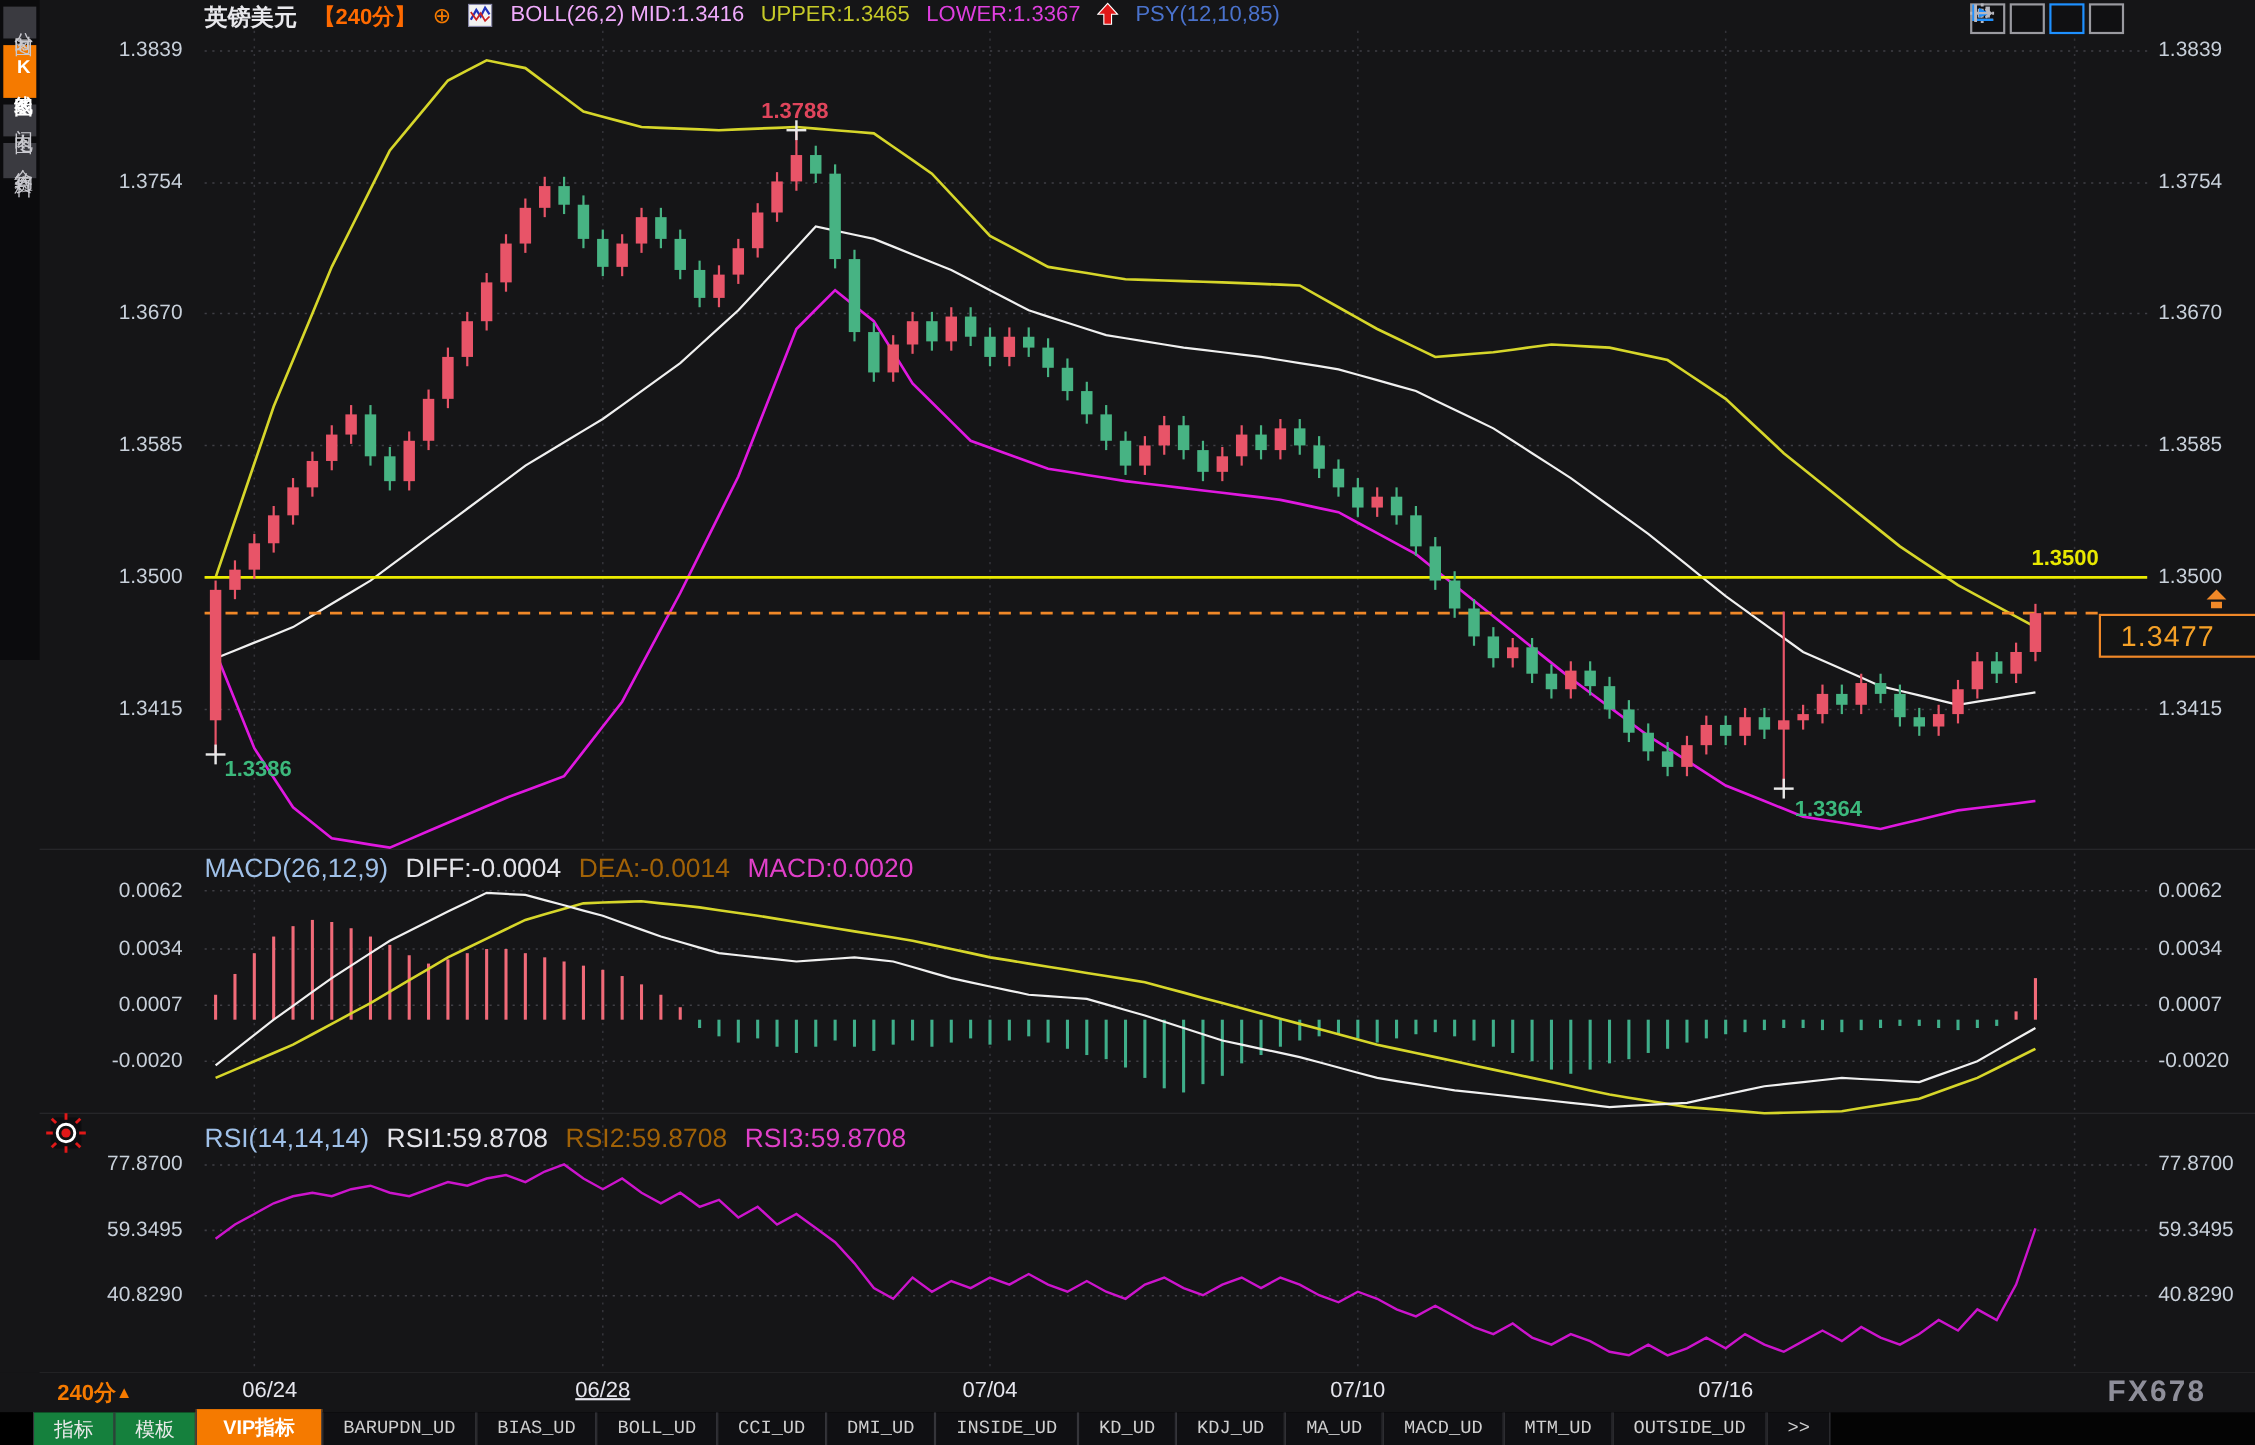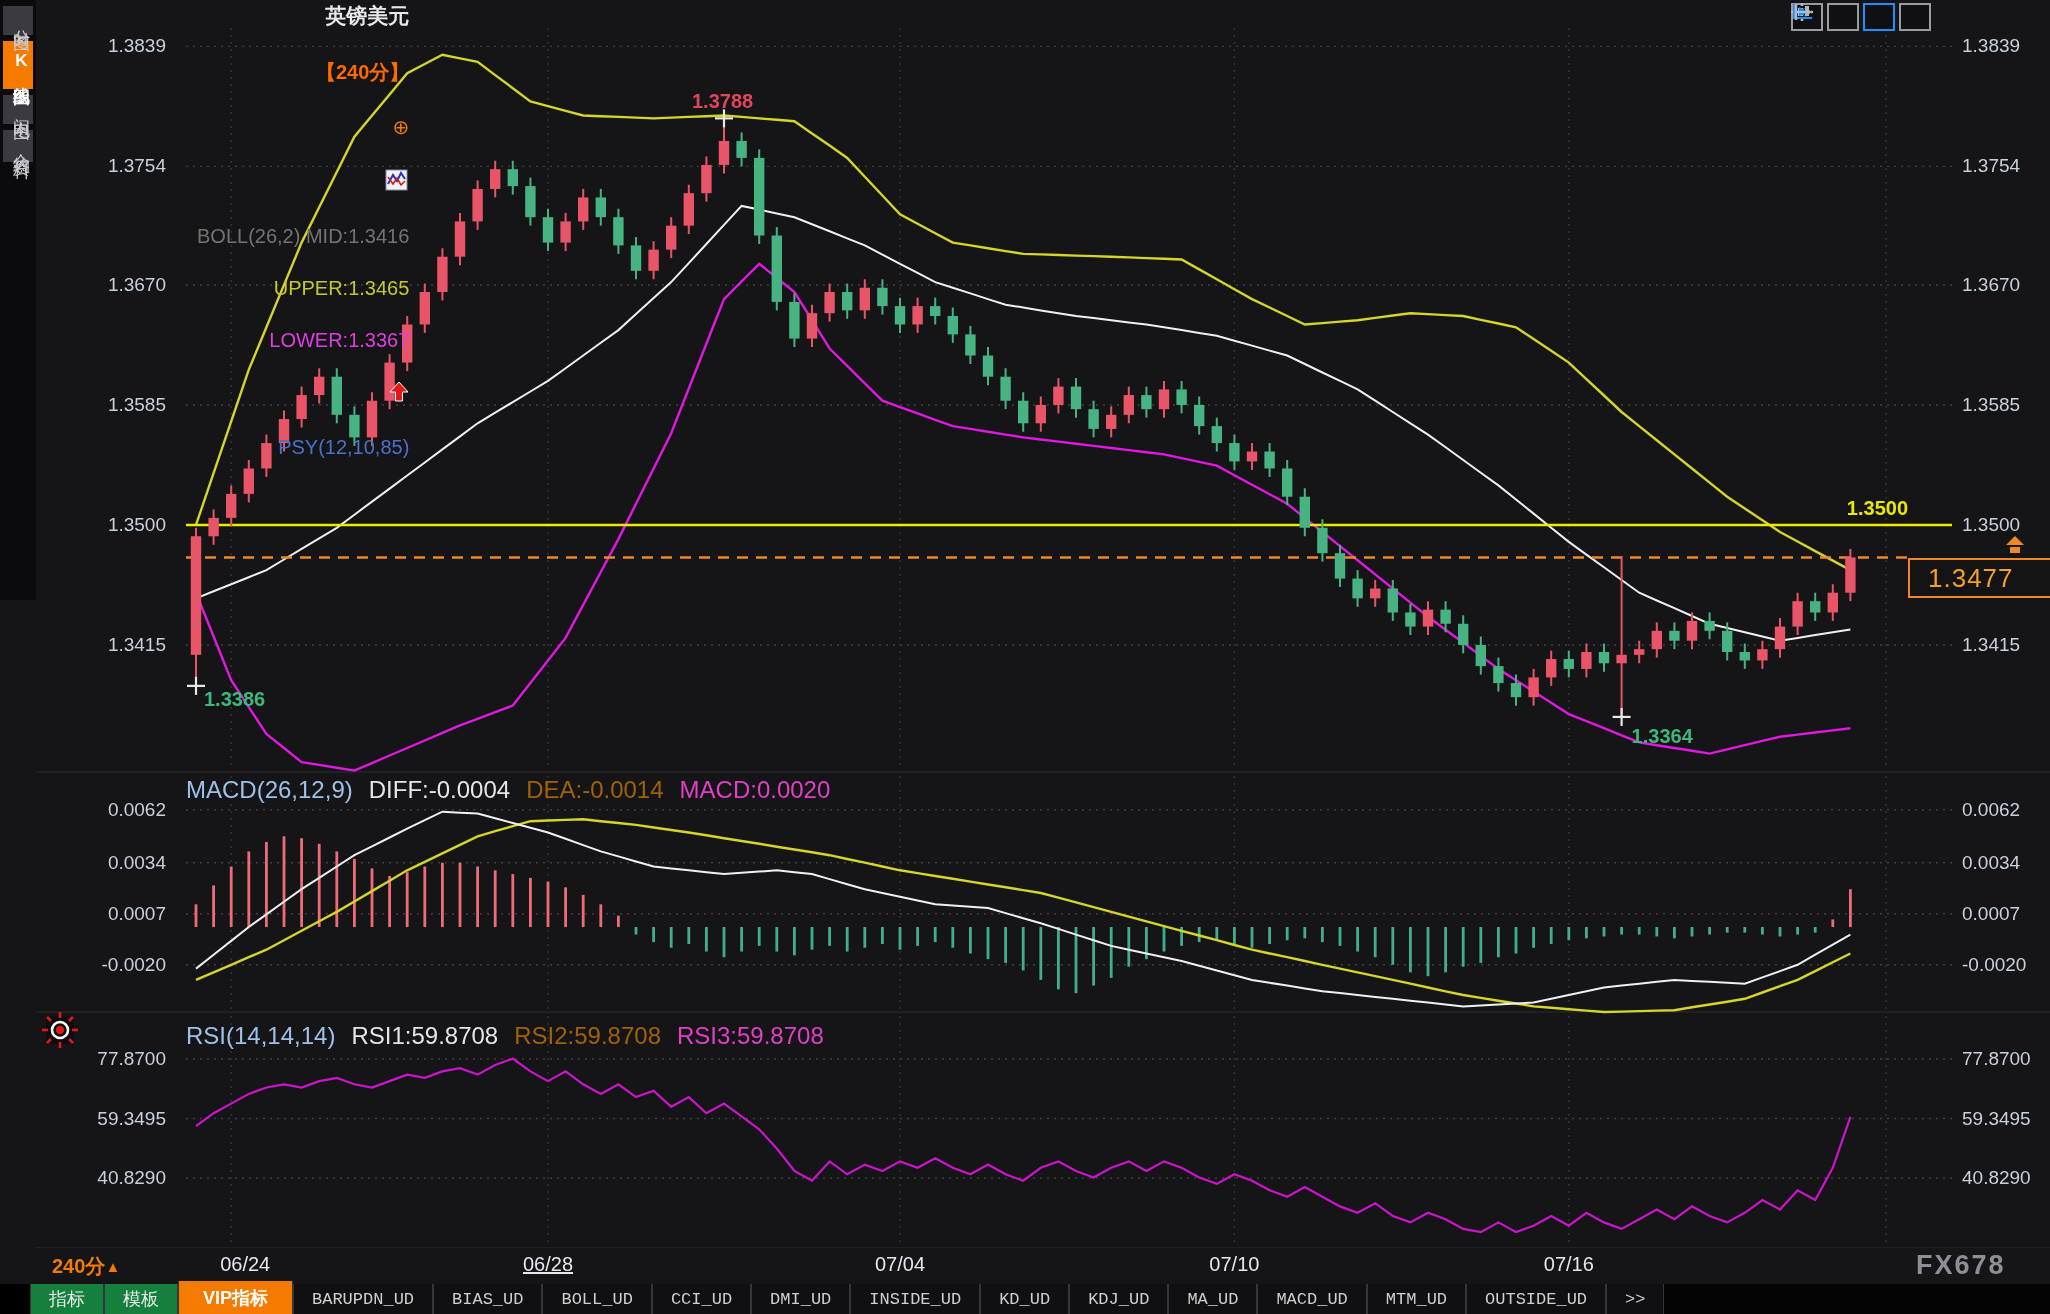--- a/index.html
+++ b/index.html
@@ -7,25 +7,25 @@
        font-family:"Liberation Sans","DejaVu Sans",sans-serif;}
   svg{position:absolute;left:0;top:0;z-index:1;}
   .ov{position:absolute;z-index:3;}
   
   #sidebar{position:absolute;left:0;top:0;width:36px;height:600px;background:#0b0b0d;z-index:4;}
   .side-item{writing-mode:vertical-rl;text-orientation:upright;width:30px;margin:6px 3px 0 3px;
              padding:10px 0;text-align:center;background:#3a3a40;color:#c9c9cf;font-size:17px;
              letter-spacing:3px;cursor:pointer;}
   .side-item.active{background:#f57a00;color:#ffffff;font-weight:bold;}
   
-  #main-header{left:186px;top:2px;height:26px;display:flex;align-items:flex-end;gap:29px;white-space:nowrap;flex-direction:column;}
+  #main-header{left:186px;top:2px;height:26px;display:flex;align-items:flex-start;gap:15px;white-space:nowrap;}
   .h-sym{color:#e8e8ec;font-size:21px;font-weight:bold;}
   .h-per{color:#ff6a00;font-size:20px;font-weight:bold;}
   .h-plus{color:#f57a00;font-size:20px;}
-  .h-boll{color:#737373;font-size:20px;margin-left:11px;}
+  .h-boll{color:#f0abfc;font-size:20px;}
   .h-upper{color:#c6ca28;font-size:20px;}
   .h-lower{color:#df3fdf;font-size:20px;}
   .h-psy{color:#4a72cc;font-size:20px;}
   
   #toolbar{left:1791px;top:3px;display:flex;gap:4px;}
   .tbtn{width:28px;height:24px;border:2px solid #9a9aa0;background:#101012;display:flex;
         align-items:center;justify-content:center;cursor:pointer;}
   .tbtn.active{border-color:#1e90ff;}
   
   .ind-header{display:flex;gap:16px;white-space:nowrap;font-size:24px;}

